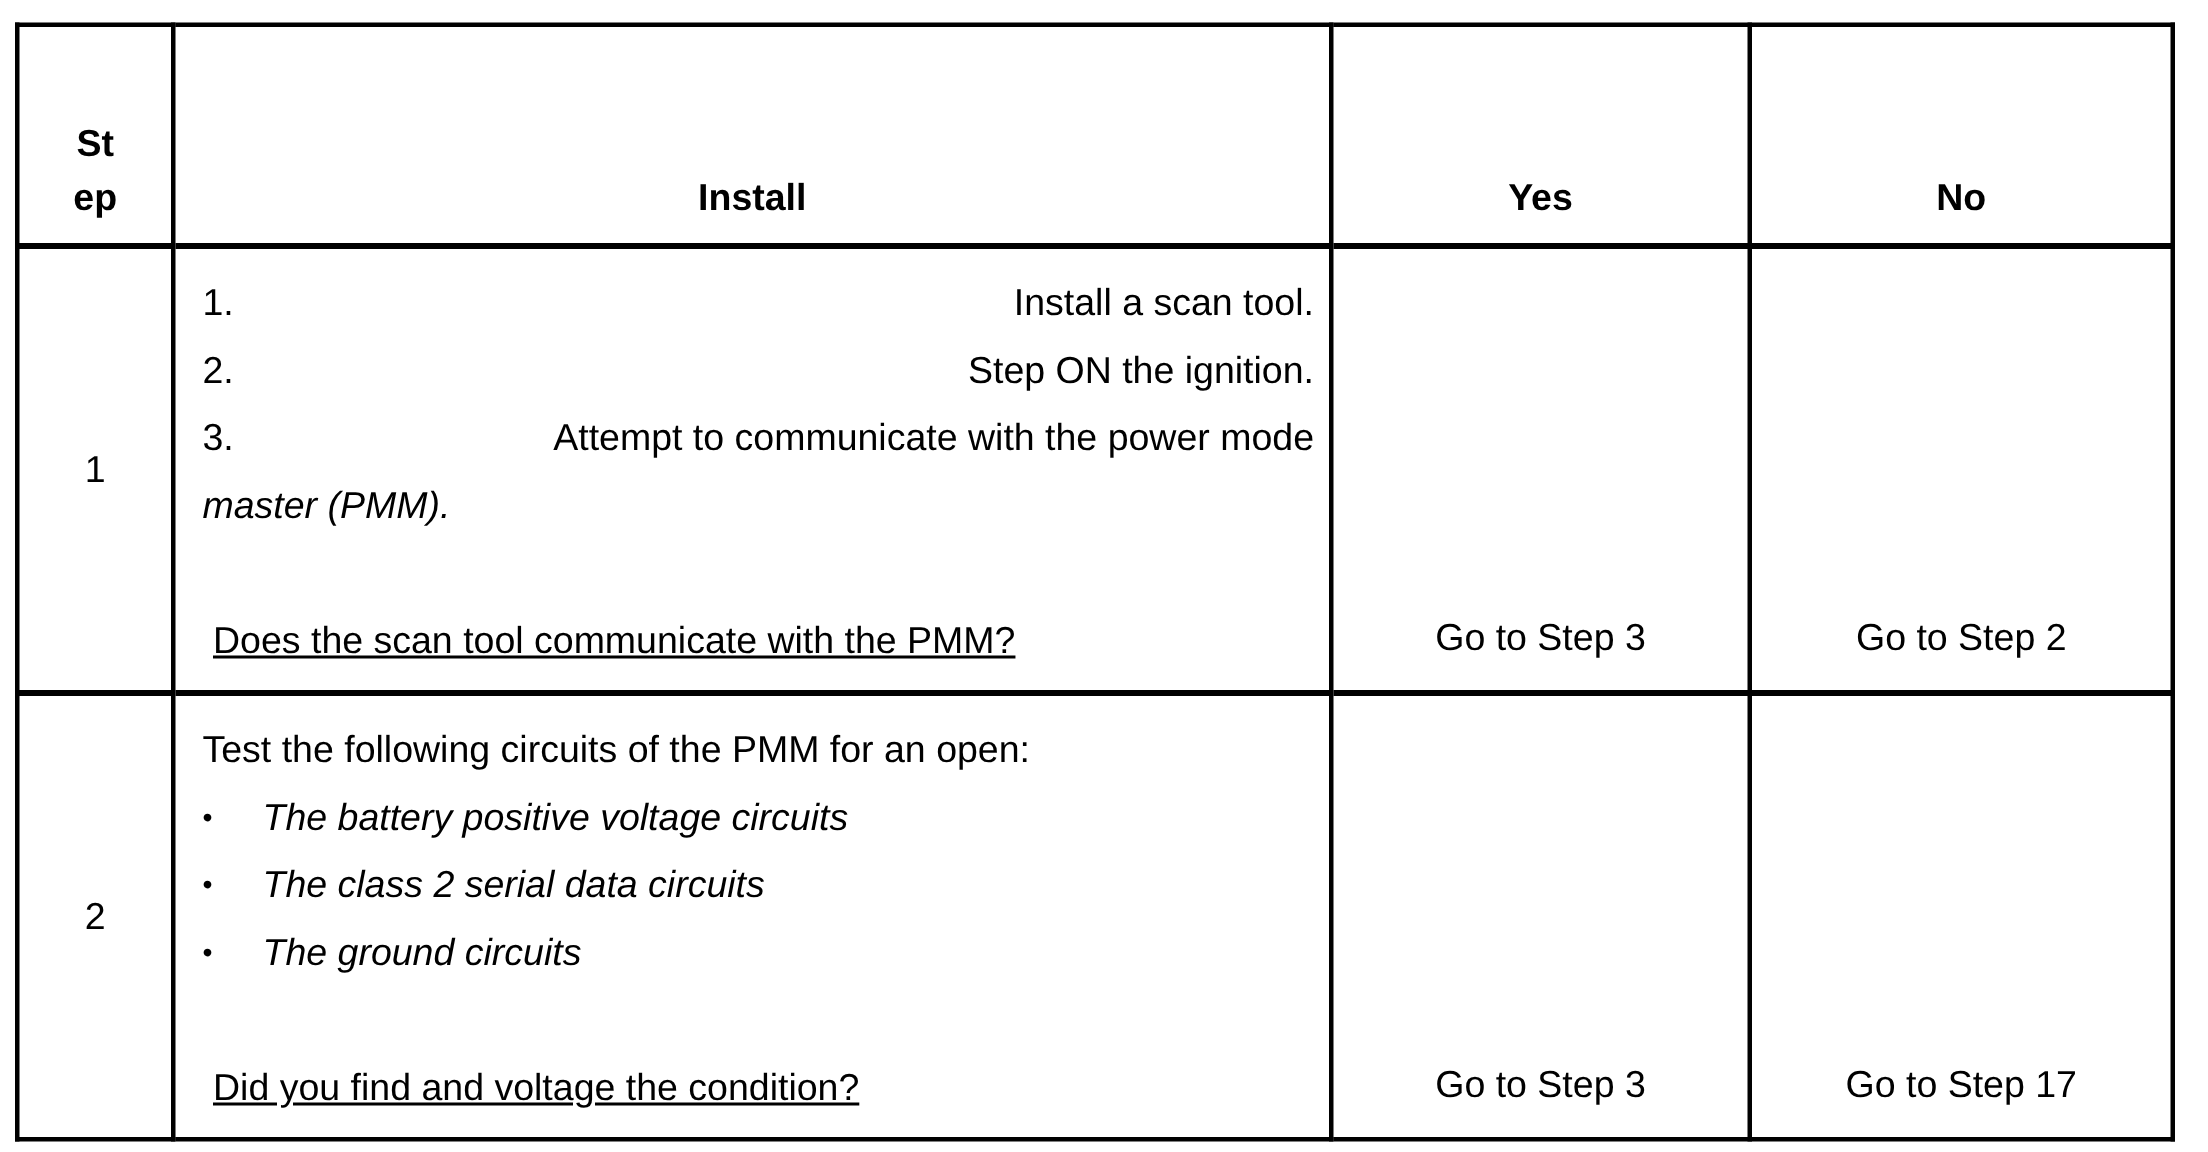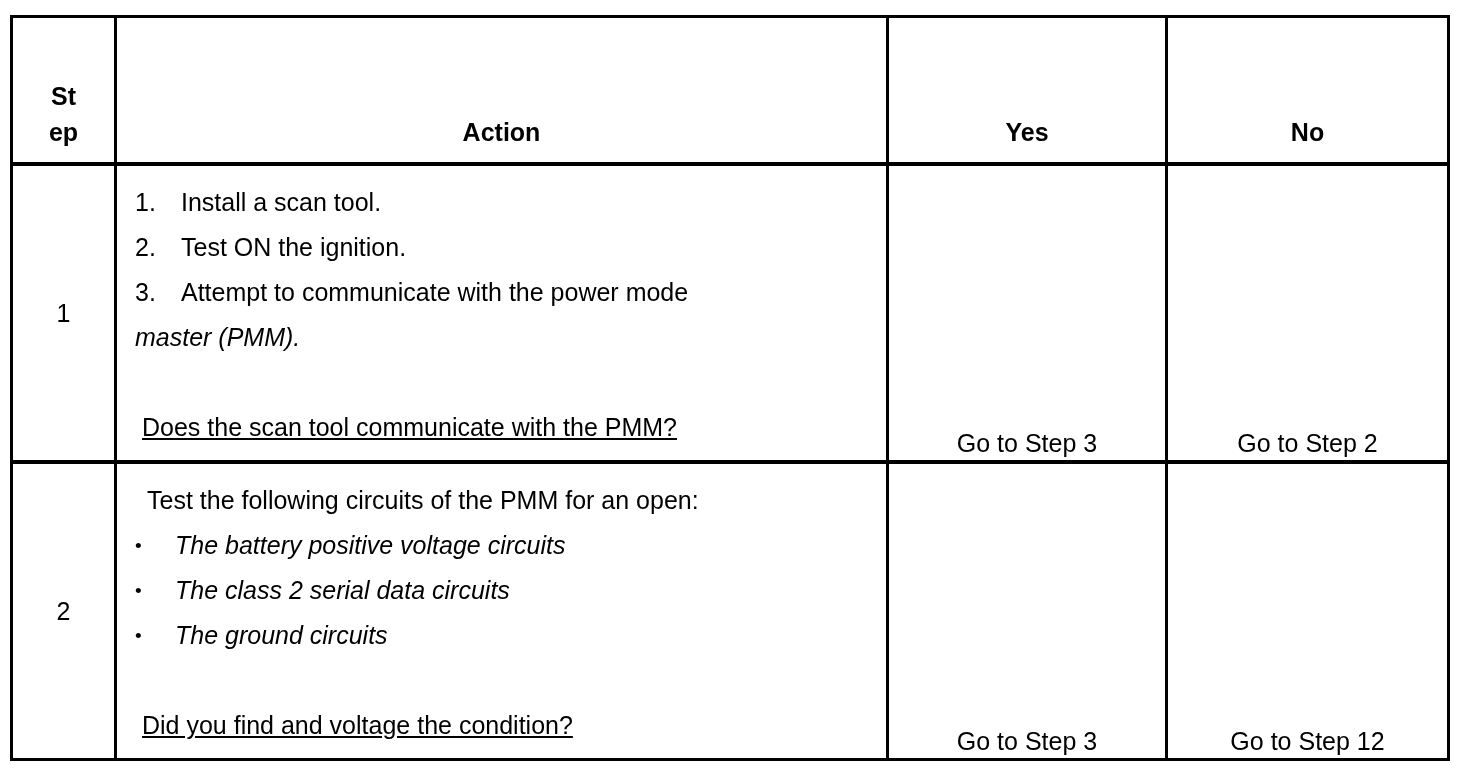--- a/index.html
+++ b/index.html
@@ -91,34 +91,33 @@
     padding: 14px 10px 10px 18px;
     box-sizing: border-box;
     height: 100%;
     position: relative;
   }
 
   .action-line {
     font-size: 25px;
     line-height: 45px;
     white-space: nowrap;
-    margin-left: 12px;
   }
 
   
   .num-item {
     display: flex;
     font-size: 25px;
     line-height: 45px;
   }
   .num-marker {
     width: 46px;
     flex: 0 0 46px;
   }
-  .num-text { flex: 1 1 auto; }
+  .num-text { flex: 1 1 auto; text-align: right; }
 
   .cont-line {
     font-size: 25px;
     line-height: 45px;
     font-style: italic;
   }
 
   
   .bullet-item {
     display: flex;
@@ -144,20 +143,21 @@
     line-height: 45px;
     padding-left: 7px;
     text-decoration: underline;
   }
 
   .answer-cell {
     height: 100%;
     display: flex;
     align-items: flex-end;
     justify-content: center;
+    padding-bottom: 18px;
     box-sizing: border-box;
   }
   .answer-text {
     font-size: 25px;
     line-height: 34px;
     text-align: center;
   }
 </style>
 </head>
 <body>
@@ -176,21 +176,21 @@
 
       <tr class="header-row">
         <td>
           <div class="hdr-cell hdr-step">
             <div class="hdr-text">St
 ep</div>
           </div>
         </td>
         <td>
           <div class="hdr-cell">
-            <div class="hdr-text">Action</div>
+            <div class="hdr-text">Install</div>
           </div>
         </td>
         <td>
           <div class="hdr-cell">
             <div class="hdr-text">Yes</div>
           </div>
         </td>
         <td>
           <div class="hdr-cell">
             <div class="hdr-text">No</div>
@@ -208,21 +208,21 @@
         <td>
           <div class="action-cell">
 
             <div class="num-item">
               <span class="num-marker">1.</span>
               <span class="num-text">Install a scan tool.</span>
             </div>
 
             <div class="num-item">
               <span class="num-marker">2.</span>
-              <span class="num-text">Test ON the ignition.</span>
+              <span class="num-text">Step ON the ignition.</span>
             </div>
 
             <div class="num-item">
               <span class="num-marker">3.</span>
               <span class="num-text">Attempt to communicate with the power mode</span>
             </div>
 
             <div class="cont-line">master (PMM).</div>
 
             <div class="gap-line">&nbsp;</div>
@@ -278,20 +278,20 @@
         </td>
 
         <td>
           <div class="answer-cell">
             <span class="answer-text">Go to Step 3</span>
           </div>
         </td>
 
         <td>
           <div class="answer-cell">
-            <span class="answer-text">Go to Step 12</span>
+            <span class="answer-text">Go to Step 17</span>
           </div>
         </td>
       </tr>
     </tbody>
   </table>
 
 </div>
 
 </body></html>

